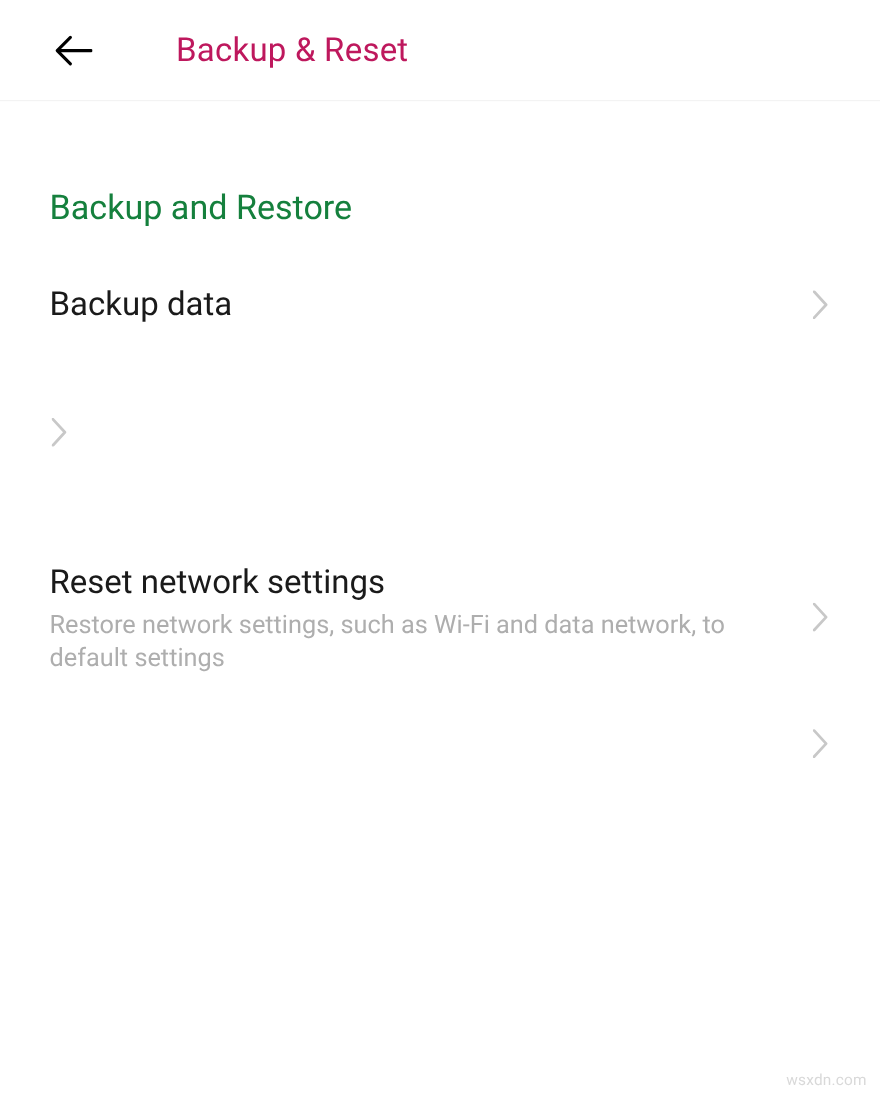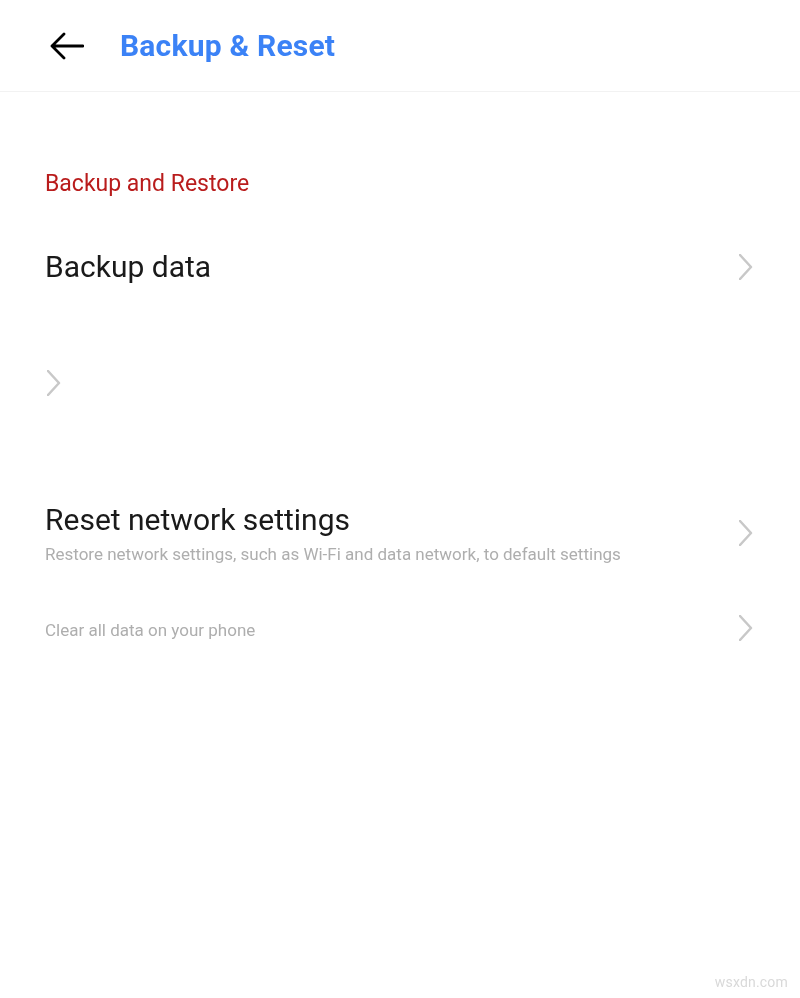--- a/index.html
+++ b/index.html
@@ -25,30 +25,31 @@
       width: 34px;
       height: 34px;
       display: flex;
       align-items: center;
       justify-content: center;
       margin-right: 36px;
       cursor: pointer;
     }
     .page-title {
       font-size: 30px;
-      font-weight: 700;
-      color: #3b82f6;
+      font-weight: 400;
+      color: #be185d;
       letter-spacing: 0.2px;
+      margin-left: 40px;
     }
     .content {
       padding-top: 60px;
     }
     .section-header {
-      font-size: 23px;
-      color: #b91c1c;
+      font-size: 31px;
+      color: #15803d;
       font-weight: 400;
       padding: 18px 45px 30px 45px;
     }
     .item {
       display: flex;
       align-items: center;
       justify-content: space-between;
       padding: 20px 45px 20px 45px;
       cursor: pointer;
       position: relative;
@@ -57,21 +58,21 @@
       flex: 1;
       padding-right: 30px;
     }
     .item-label {
       font-size: 30px;
       color: #1a1a1a;
       font-weight: 400;
       line-height: 1.3;
     }
     .item-desc {
-      font-size: 17px;
+      font-size: 23px;
       color: #aeaeae;
       font-weight: 400;
       line-height: 1.3;
       margin-top: 4px;
     }
     .chevron {
       flex-shrink: 0;
       width: 18px;
       height: 30px;
       display: flex;
@@ -161,21 +162,20 @@
     </div>
   </div>
 
   <div style="height:14px;"></div>
 
 
   <div style="height:8px;"></div>
 
   <div class="item" style="padding-top:10px;padding-bottom:12px;">
     <div class="item-text">
-      <div class="item-desc">Clear all data on your phone</div>
     </div>
     <div class="chevron">
       <svg width="14" height="26" viewBox="0 0 14 26">
           <path d="M1 1 L12 13 L1 25" stroke="#c8c8c8" stroke-width="2.5" fill="none" stroke-linecap="round" stroke-linejoin="round"></path>
         </svg>
     </div>
   </div>
 
 </div>
 

